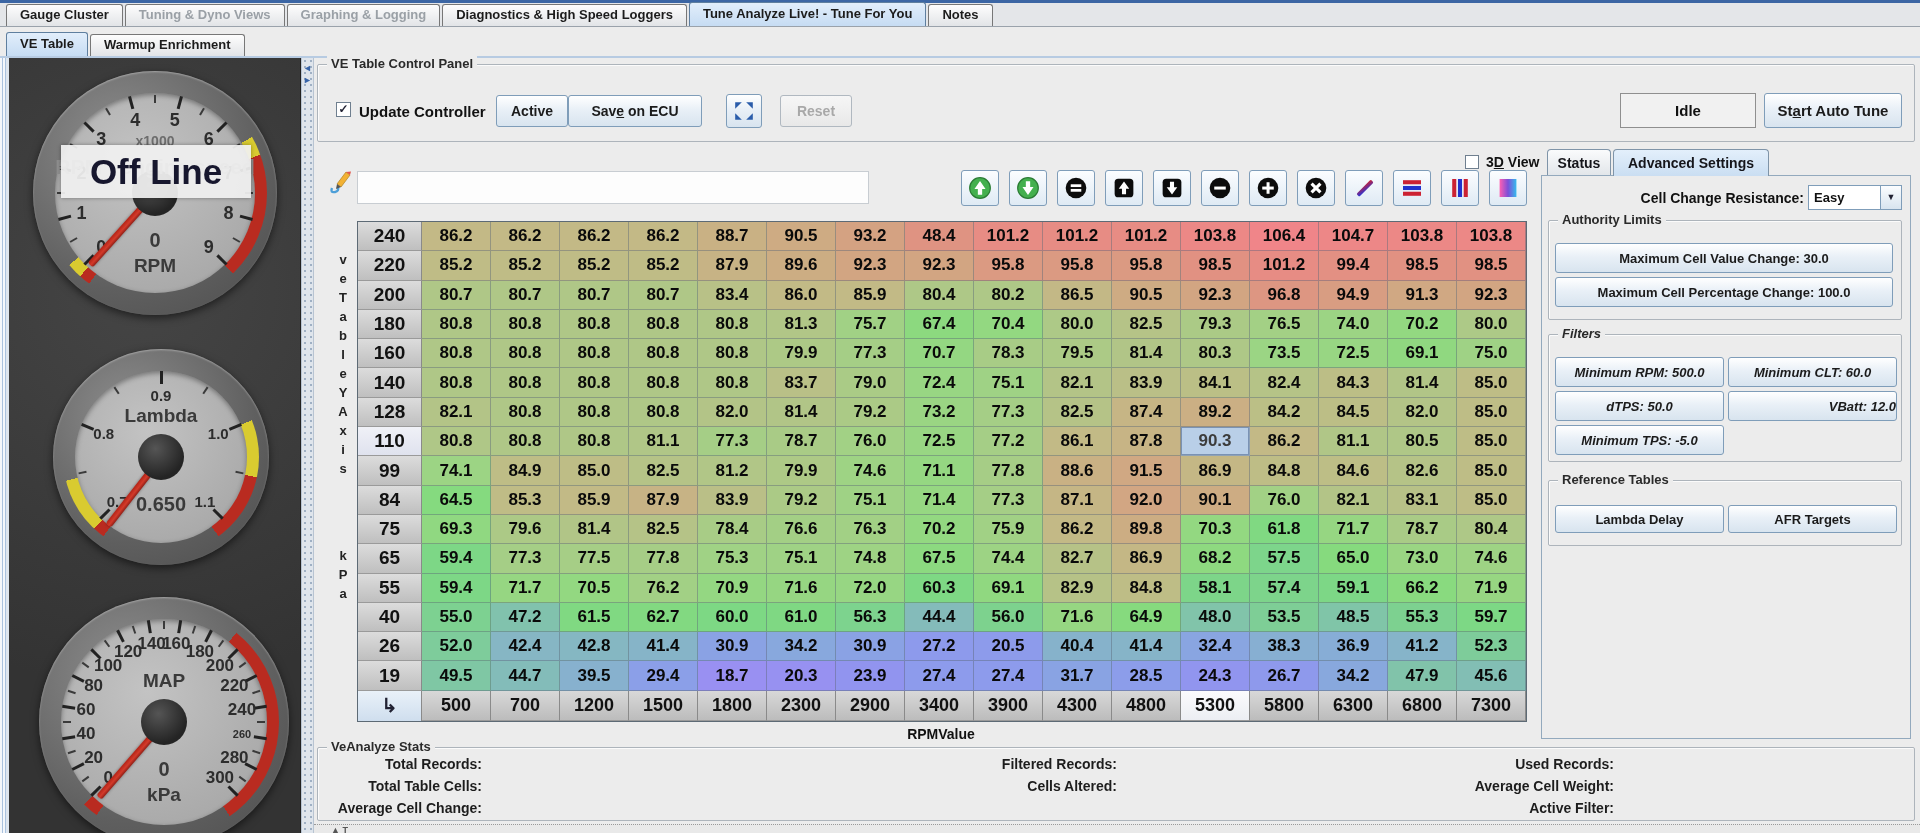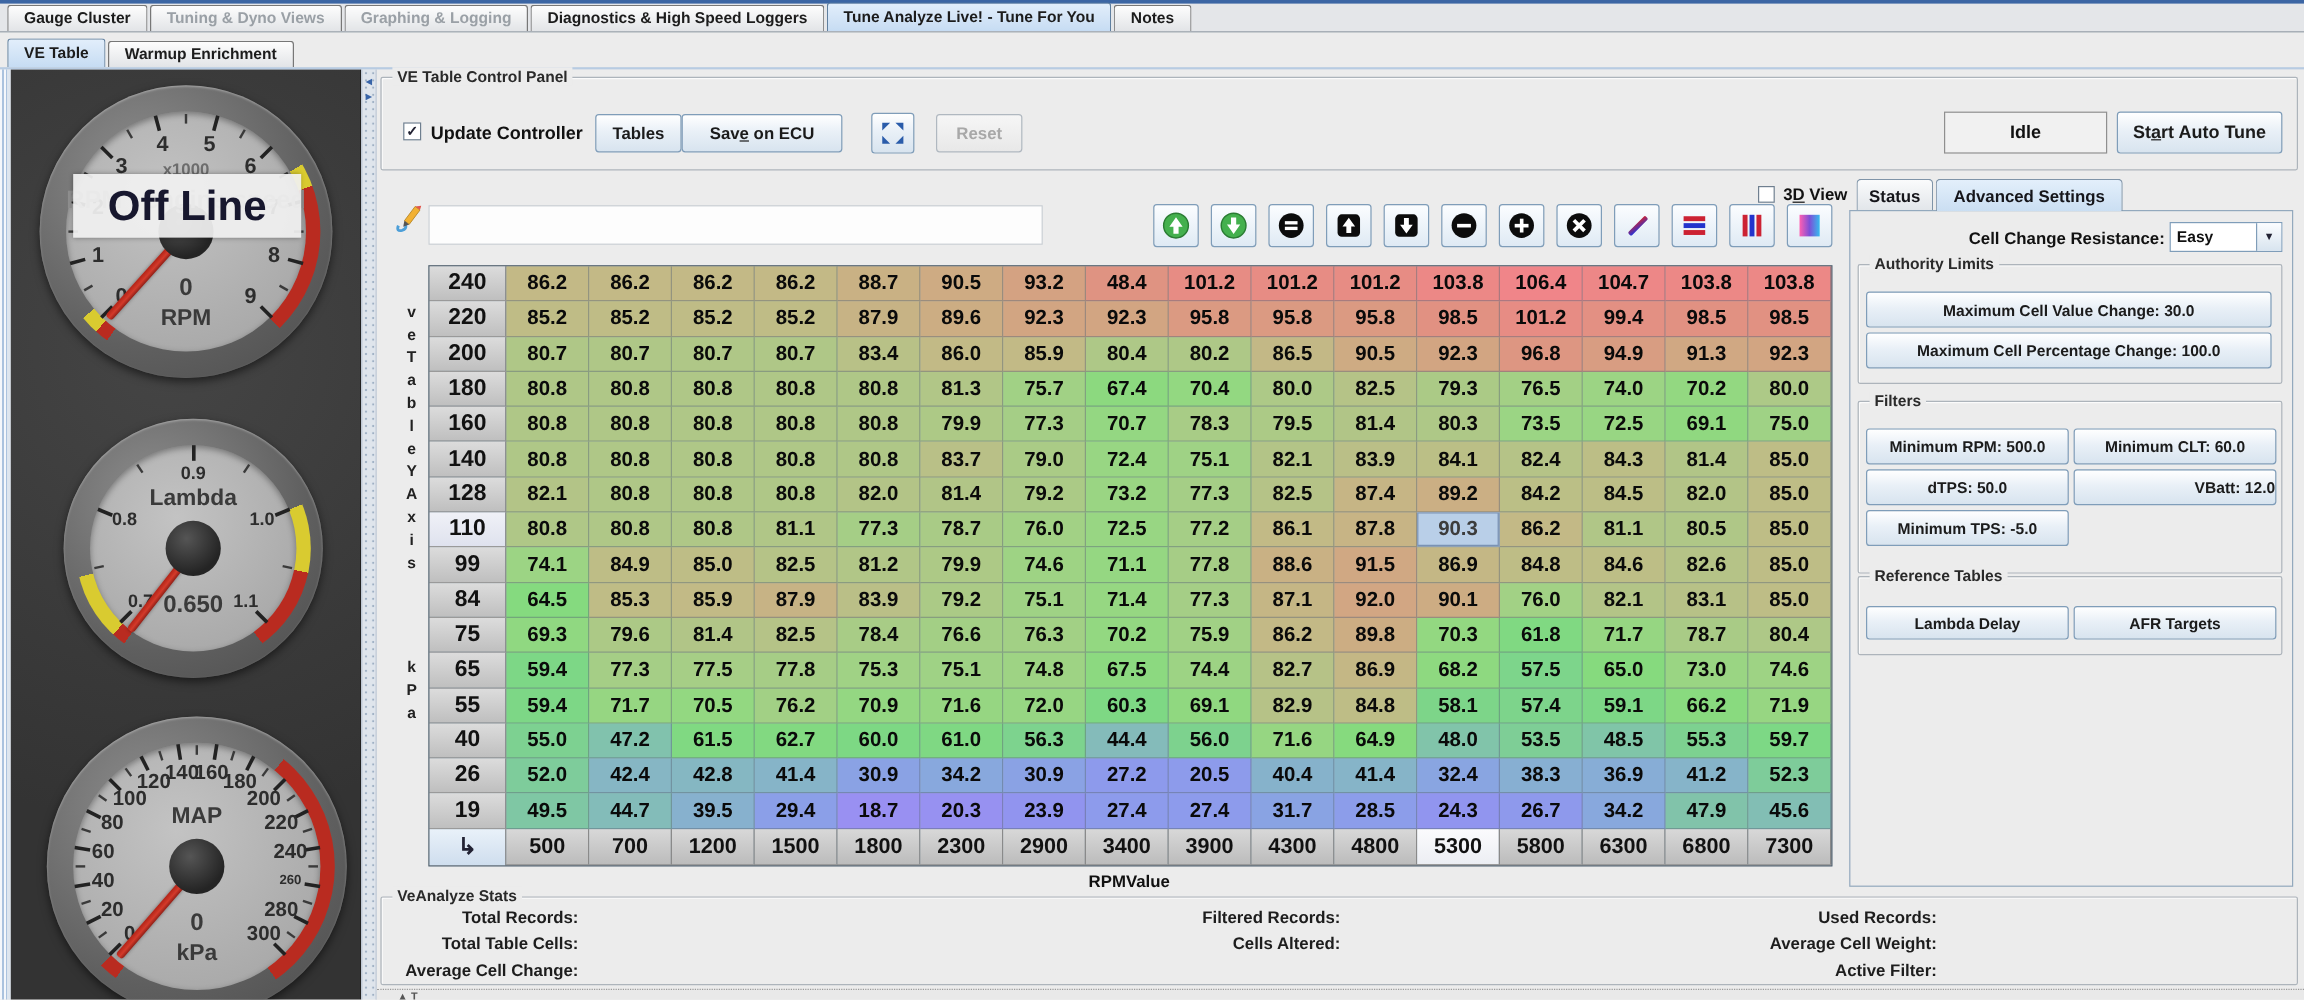--- a/index.html
+++ b/index.html
@@ -270,21 +270,21 @@
       <span class="spl-arrow" style="top:18px">►</span>
     </div>
 
     <div class="main-area">
 
       <fieldset class="box" style="left:3px; top:6px; width:1598px; height:78px;">
         <span class="legend">VE Table Control Panel</span>
         <span class="checkbox" style="left:18px; top:37px;">✓</span>
         <span class="cb-label" style="left:41px; top:38px;">Update Controller</span>
         <div class="btn" style="left:178px; top:30px; width:72px; height:32px;">
-          <span>Tables</span>
+          <span>Active</span>
         </div>
         <div class="btn" style="left:250px; top:30px; width:134px; height:32px;">
           <span><span>Sav</span><u>e</u><span> on ECU</span></span>
         </div>
         <div class="btn" style="left:408px; top:29px; width:36px; height:34px;">
           <svg viewBox="0 0 20 20" width="22" height="22">
             <path d="M2 2 L8 2 L2 8 Z" fill="#2a5caa"></path>
               <path d="M18 2 L18 8 L12 2 Z" fill="#2a5caa"></path>
             <path d="M2 18 L2 12 L8 18 Z" fill="#2a5caa"></path>
               <path d="M18 18 L12 18 L18 12 Z" fill="#2a5caa"></path>
@@ -716,21 +716,21 @@
         <fieldset class="box" style="left:6px; top:44px; width:354px; height:100px;">
           <span class="legend">Authority Limits</span>
           <div class="btn sbtn" style="left:6px; top:22px; width:338px; height:30px;">
             <span>Maximum Cell Value Change: 30.0</span>
           </div>
           <div class="btn sbtn" style="left:6px; top:56px; width:338px; height:30px;">
             <span>Maximum Cell Percentage Change: 100.0</span>
           </div>
         </fieldset>
 
-        <fieldset class="box" style="left:6px; top:158px; width:354px; height:144px;">
+        <fieldset class="box" style="left:6px; top:158px; width:354px; height:128px;font-style:italic;">
           <span class="legend">Filters</span>
           <div class="btn sbtn" style="left:6px; top:22px; width:169px; height:30px;">
               <span>Minimum RPM: 500.0</span>
             </div>
           <div class="btn sbtn" style="left:179px; top:22px; width:169px; height:30px;">
               <span>Minimum CLT: 60.0</span>
             </div>
           <div class="btn sbtn" style="left:6px; top:56px; width:169px; height:30px;">
               <span>dTPS: 50.0</span>
             </div>

